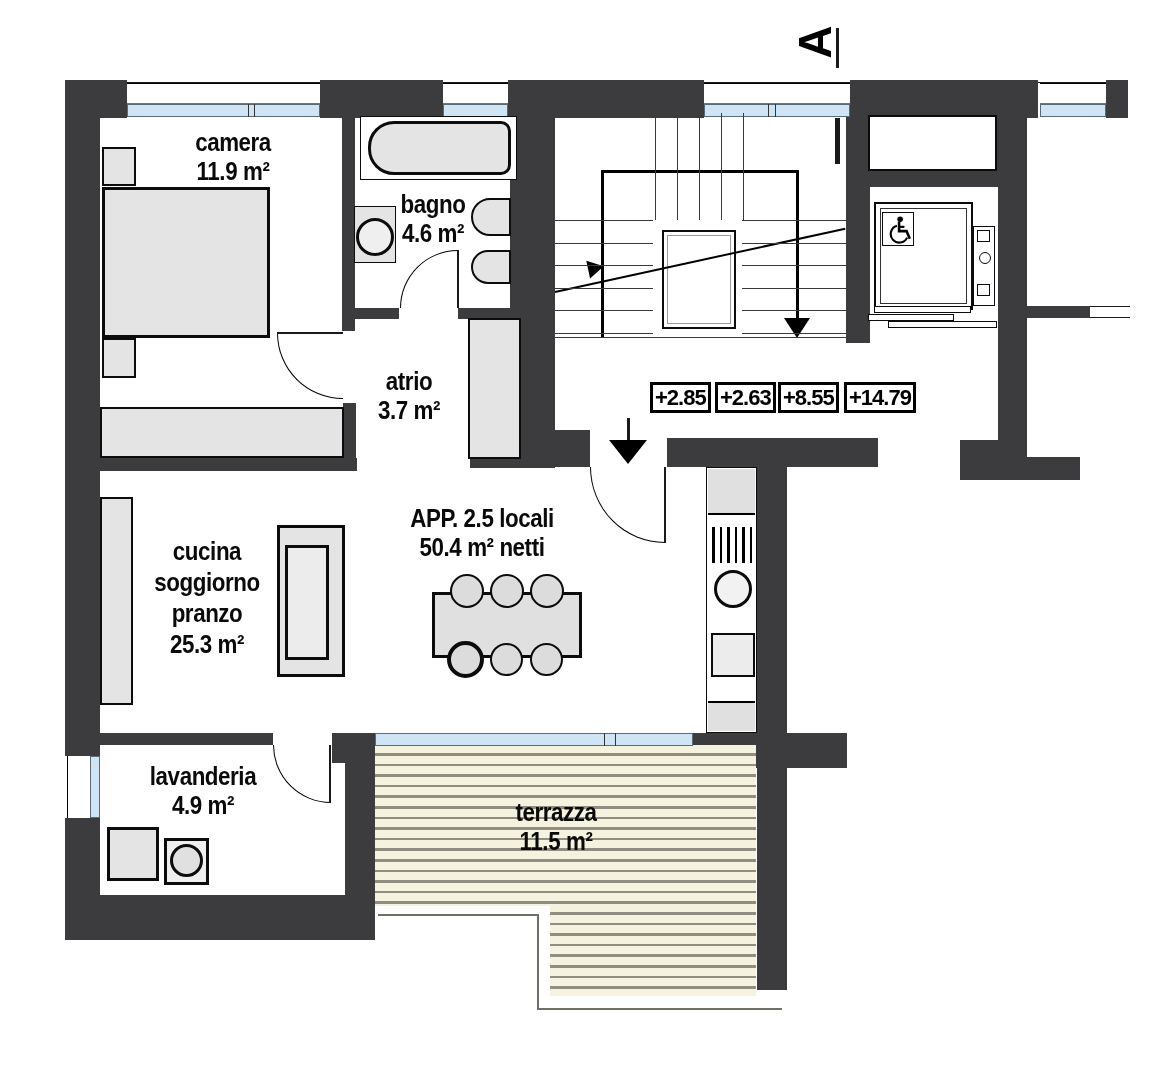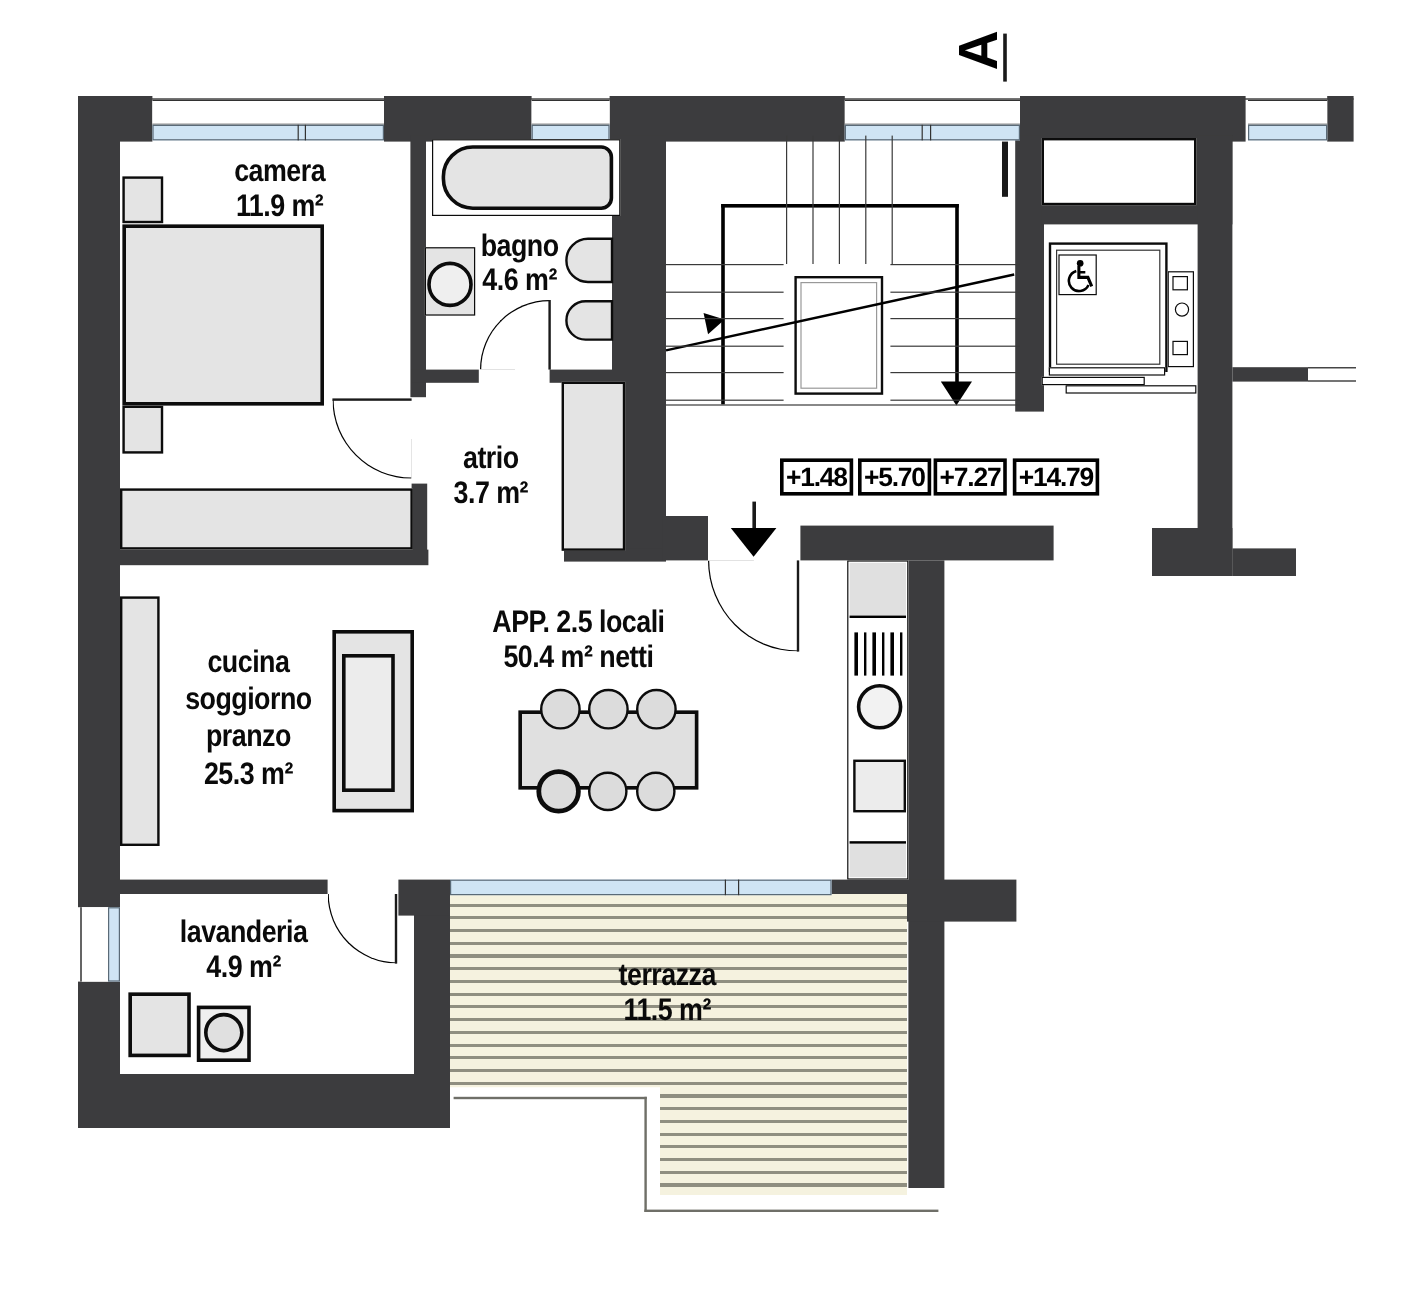--- a/index.html
+++ b/index.html
@@ -191,23 +191,23 @@
   <div class="f" style="left:107px;top:827px;width:52px;height:54px;border-width:3px"></div>
   <div class="f" style="left:164px;top:838px;width:45px;height:47px;border-width:3px;background:#efefef"></div>
   <div class="f circle" style="left:170px;top:844px;width:33px;height:33px;border-width:3px;background:#e0e0e0"></div>
   <div class="arc" style="left:273px;top:745px;width:58px;height:58px;border-left:1.5px solid #000;border-bottom:1.5px solid #000;border-bottom-left-radius:100% 100%"></div>
   <div class="ln" style="left:329px;top:745px;width:2px;height:58px"></div>
 
   <div class="section-a">A</div>
   <div class="ln" style="left:836px;top:28px;width:3px;height:40px"></div>
   <div class="ln" style="left:835px;top:118px;width:5px;height:46px"></div>
 
-  <div class="badge" style="left:650px"><span>+1.48</span></div>
-  <div class="badge" style="left:715px"><span>+5.70</span></div>
-  <div class="badge" style="left:778px"><span>+7.27</span></div>
+  <div class="badge" style="left:650px"><span>+2.85</span></div>
+  <div class="badge" style="left:715px"><span>+2.63</span></div>
+  <div class="badge" style="left:778px"><span>+8.55</span></div>
   <div class="badge" style="left:844px"><span>+14.79</span></div>
 
   <div class="lbl" style="left:233px;top:128px">
     <div>camera</div>
     <div>11.9 m²</div>
   </div>
   <div class="lbl" style="left:433px;top:190px">
     <div>bagno</div>
     <div>4.6 m²</div>
   </div>

